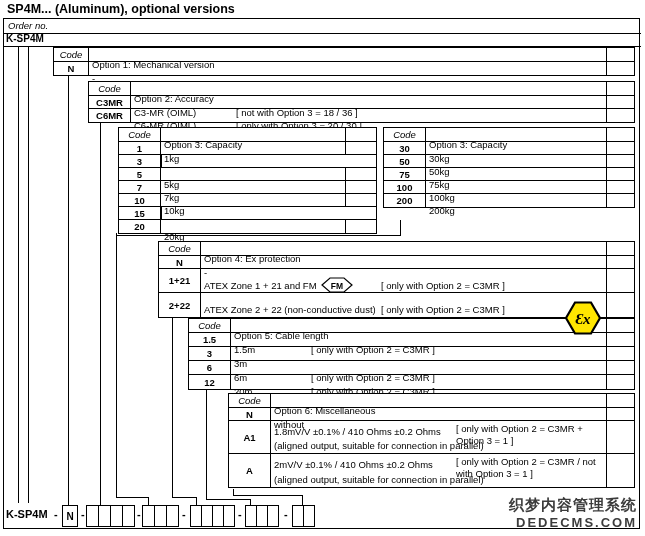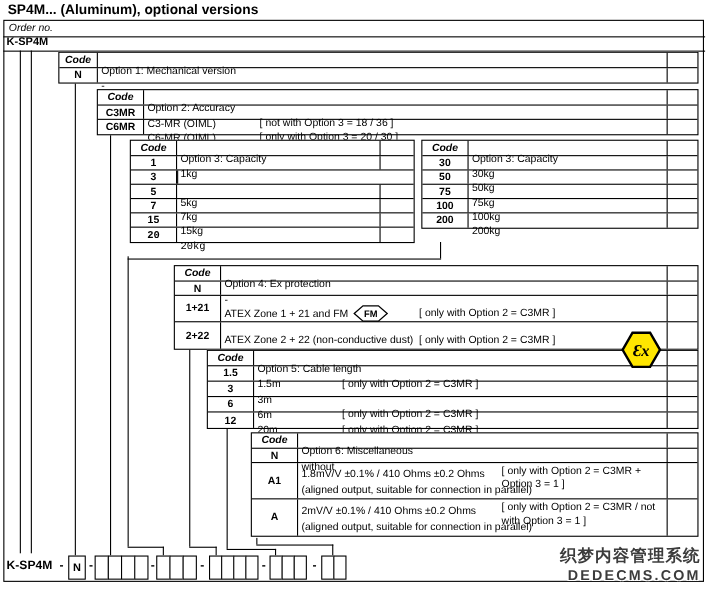--- a/index.html
+++ b/index.html
@@ -17,21 +17,21 @@
   .hline{height:1px;}
 
   
   .tbl{position:absolute;border:1px solid #000;background:#fff;box-sizing:border-box;z-index:2;font-size:9.5px;}
   .tr{display:flex;border-bottom:1px solid #000;box-sizing:border-box;align-items:stretch;}
   .tr:last-child{border-bottom:none;}
   .td{box-sizing:border-box;}
   .code{width:42px;border-right:1px solid #000;display:flex;align-items:center;justify-content:center;
         font-weight:bold;text-align:center;flex:none;}
   .w35{width:35px;}
-  .th .code{font-weight:bold;font-style:italic;}
+  .th .code{font-weight:normal;font-style:italic;}
   .desc{flex:1;position:relative;display:flex;align-items:center;padding:16px 3px;overflow:visible;}
   .end{width:28px;border-left:1px solid #000;flex:none;}
   .end31{width:31px;}
   .note{position:absolute;top:50%;transform:translateY(-50%);white-space:nowrap;}
   .note6{position:absolute;top:2px;transform:none;white-space:normal;width:152px;line-height:1.25;}
   .sub6{position:absolute;left:3px;bottom:2px;white-space:nowrap;}
   .dmain6{position:absolute;left:3px;top:5px;white-space:nowrap;}
   .fm{position:absolute;top:50%;transform:translateY(-50%);}
 
   
@@ -144,25 +144,29 @@
       <div class="td code">5</div>
       <div class="td desc">5kg</div>
       <div class="td end end31"></div>
     </div>
     <div class="tr" style="height:13px;">
       <div class="td code">7</div>
       <div class="td desc">7kg</div>
       <div class="td end end31"></div>
     </div>
     <div class="tr" style="height:13px;">
+      <div class="td code">10</div>
+      <div class="td desc">10kg</div>
+      <div class="td end end31"></div>
+    </div>
+    <div class="tr" style="height:13px;">
       <div class="td code">15</div>
-      <div class="td desc">15kg</div>
-      <div class="td end end31"></div>
-    </div>
-    <div class="tr" style="height:13px;font-family:Liberation Mono, monospace;">
+      <div class="td end end31"></div>
+    </div>
+    <div class="tr" style="height:13px;">
       <div class="td code">20</div>
       <div class="td desc">20kg</div>
       <div class="td end end31"></div>
     </div>
   </div>
 
   <div class="tbl" style="left:383px;top:127px;width:252px;">
     <div class="tr th" style="height:14px;">
       <div class="td code">Code</div>
       <div class="td desc">Option 3: Capacity</div>

